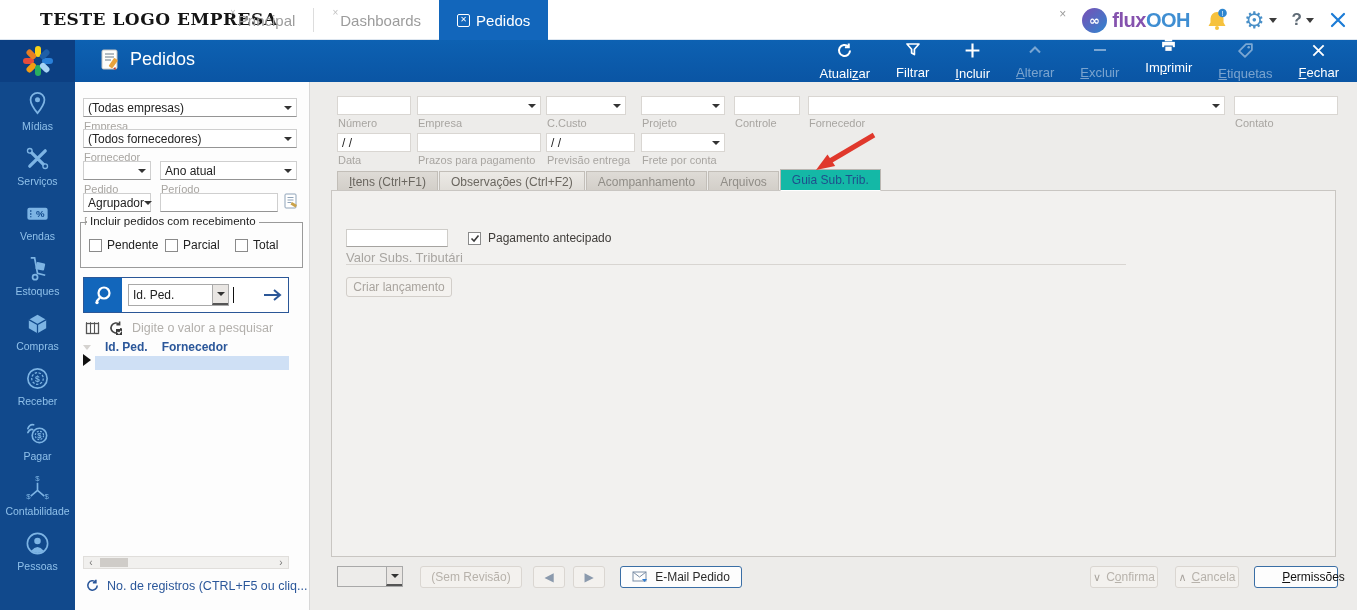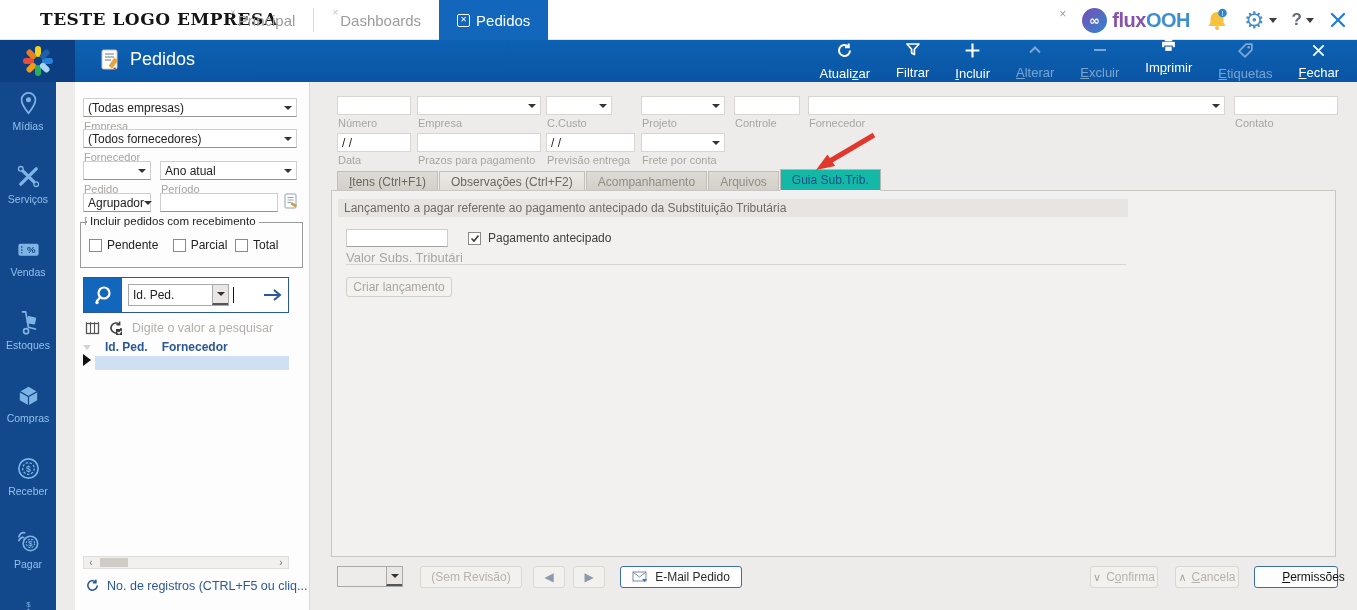--- a/index.html
+++ b/index.html
@@ -33,21 +33,21 @@
   .docicon { position:absolute; left:100px; top:9px; }
   .tb-title { position:absolute; left:130px; top:9px; color:#fff; font-size:18px; }
   .tb-buttons { position:absolute; right:8px; top:0; height:42px; display:flex; align-items:center; gap:6px; }
   .tb-btn { display:flex; align-items:center; gap:7px; color:#fff; font-size:13px; padding:6px 10px; cursor:pointer;flex-direction:column; }
   .tb-btn.disabled { color:rgba(255,255,255,.45); }
   .tb-btn.disabled svg { opacity:.45; }
   .tb-btn u { text-decoration:underline; }
   .tb-caret { width:0;height:0;border-left:4px solid transparent;border-right:4px solid transparent;border-top:5px solid #fff; margin-left:2px; }
 
   
-  .sidebar { position:absolute; left:0; top:82px; width:56px; height:528px; background:#11498c; display:flex; flex-direction:column; align-items:center; padding-top:8px; gap:31px; }
+  .sidebar { position:absolute; left:0; top:82px; width:75px; height:528px; background:#11498c; display:flex; flex-direction:column; align-items:center; padding-top:8px; gap:13px; }
   .sb-item { display:flex; flex-direction:column; align-items:center; gap:3px; color:#8fc0ea; font-size:10.5px; cursor:pointer; width:75px; }
 
   
   .panel { position:absolute; left:75px; top:82px; width:235px; height:528px; background:#fdfdfd; border-right:1px solid #d8d8d8; }
   .inp, .combo { background:#fff; border:1px solid #cfcfcf; border-bottom:1px solid #949494; height:19px; font-size:12px; padding:0 4px; color:#222; }
   .combo { display:flex; align-items:center; justify-content:space-between; }
   .combo .arr { width:0;height:0;border-left:4px solid transparent;border-right:4px solid transparent;border-top:4px solid #333; }
   .flabel { position:absolute; font-size:11px; color:#a8a5a1; }
   .groupbox { position:absolute; left:5px; top:140px; width:223px; height:46px; border:1px solid #9a9a9a; }
   .groupbox .legend { position:absolute; top:-8px; left:6px; background:#fdfdfd; padding:0 3px; font-size:11.5px; color:#222; }
@@ -369,21 +369,21 @@
         </svg>
     </span>
 
     <div class="groupbox">
       <span class="legend">Incluir pedidos com recebimento</span>
       <div class="cbrow">
         <label class="cb" style="width:76px;">
           <span class="cbbox"></span>
           <span>Pendente</span>
         </label>
-        <label class="cb" style="width:70px;justify-content:center;">
+        <label class="cb" style="width:70px;">
           <span class="cbbox"></span>
           <span>Parcial</span>
         </label>
         <label class="cb">
           <span class="cbbox"></span>
           <span>Total</span>
         </label>
       </div>
     </div>
 
@@ -457,21 +457,21 @@
     <div class="field" style="left:27px;top:14px;width:74px;">
       <input class="m-inp" style="">
       <span class="m-label">Número</span>
     </div>
     <div class="field" style="left:107px;top:14px;width:124px;">
       <div class="m-combo">
           <span class="arr"></span>
         </div>
       <span class="m-label">Empresa</span>
     </div>
-    <div class="field" style="left:236px;top:14px;width:66px;">
+    <div class="field" style="left:236px;top:14px;width:80px;">
       <div class="m-combo">
           <span class="arr"></span>
         </div>
       <span class="m-label">C.Custo</span>
     </div>
     <div class="field" style="left:331px;top:14px;width:84px;">
       <div class="m-combo">
           <span class="arr"></span>
         </div>
       <span class="m-label">Projeto</span>
@@ -522,21 +522,20 @@
         </div>
       <div class="tab dim">
           <span>Arquivos</span>
         </div>
       <div class="tab active">
           <span>Guia Sub.Trib.</span>
         </div>
     </div>
 
     <div class="tabpanel">
-      <div class="st-header">Lançamento a pagar referente ao pagamento antecipado da Substituição Tributária</div>
       <input class="st-valor" style="">
       <span class="st-valor-label">Valor Subs. Tributári</span>
       <label class="st-check">
         <span class="cbbox">
           <svg width="10" height="9" viewBox="0 0 10 9">
               <path d="M1.5 4.5 4 7 8.5 1.5" fill="none" stroke="#3a3a3a" stroke-width="1.6"></path>
             </svg>
         </span>
         <span>Pagamento antecipado</span>
       </label>

